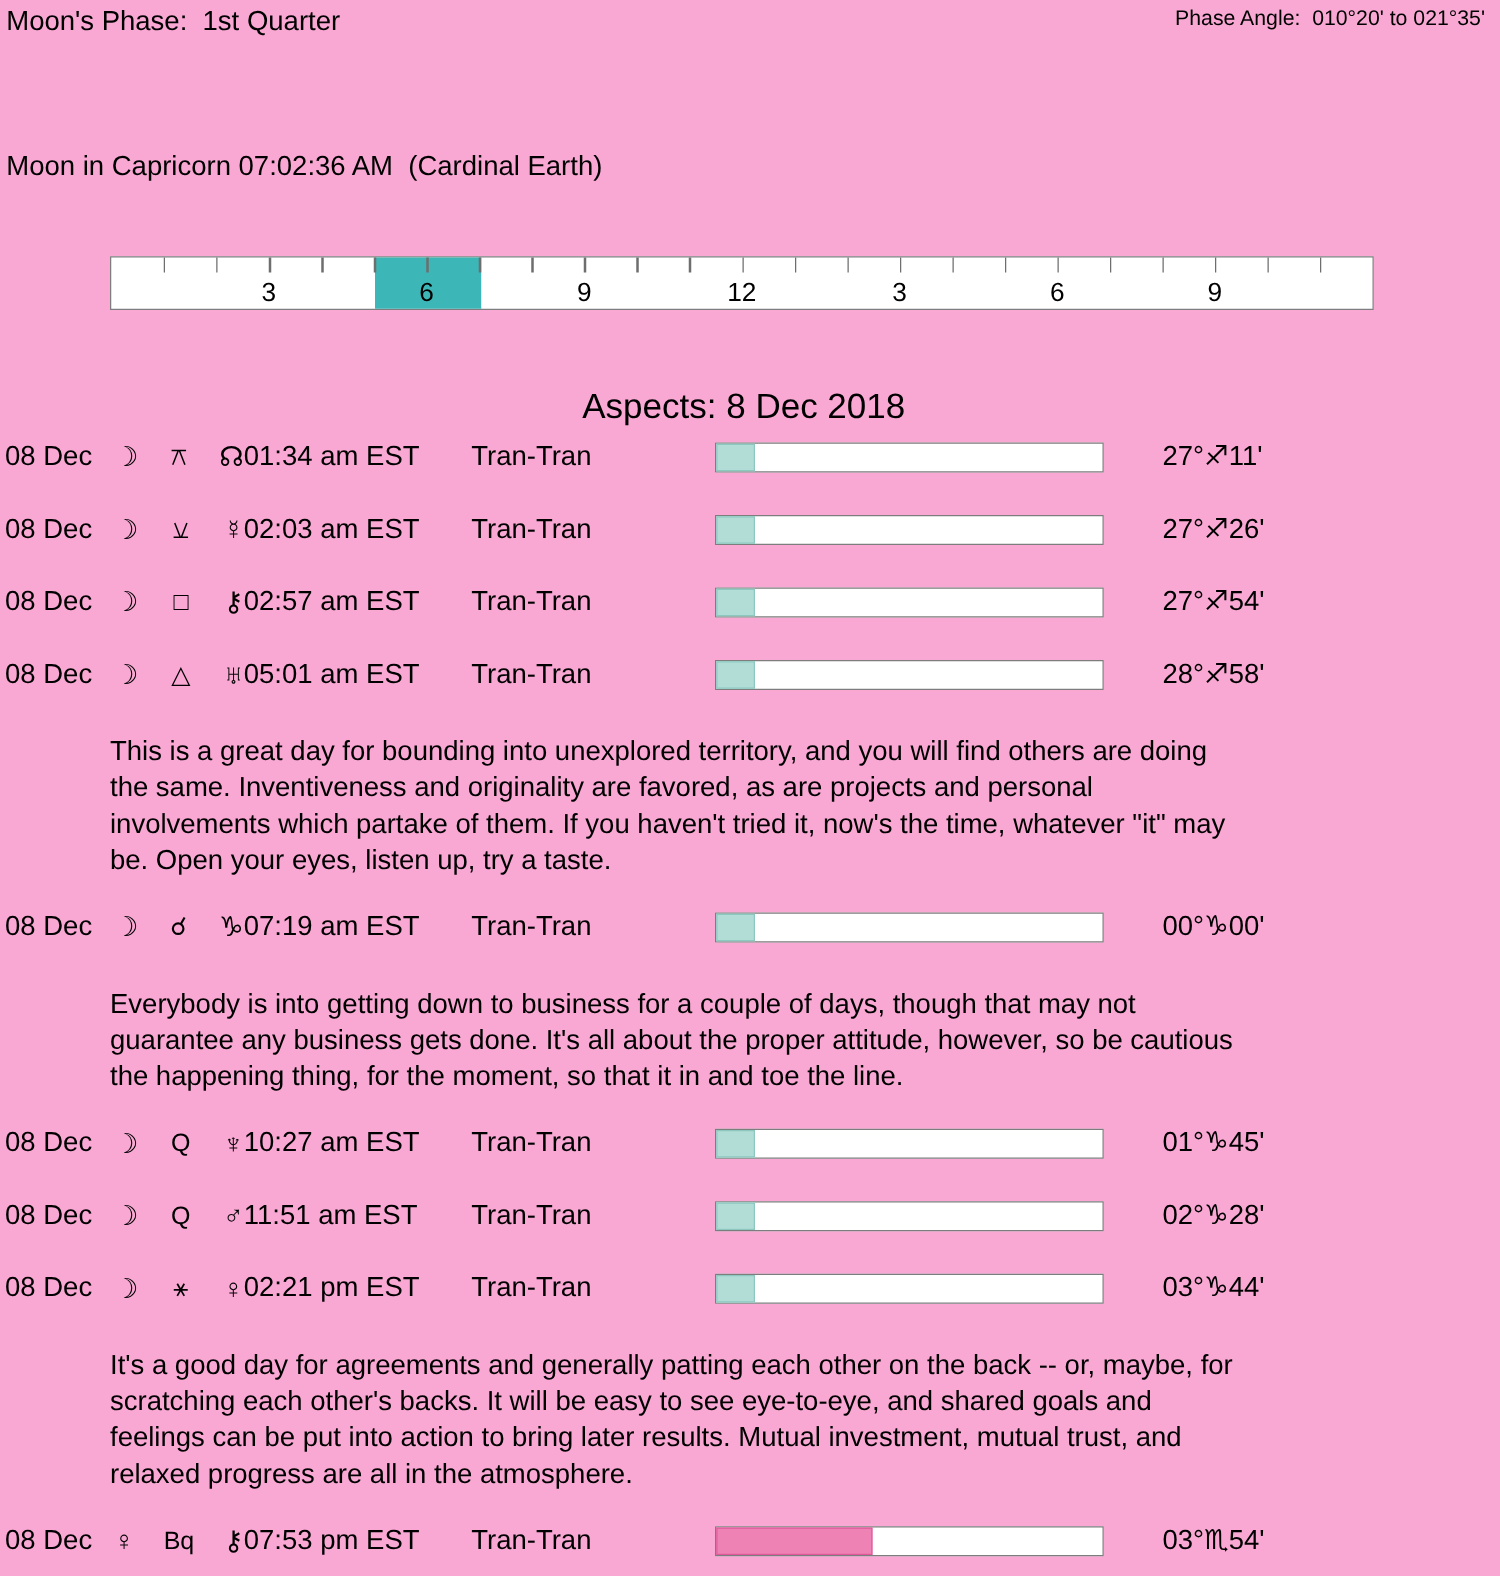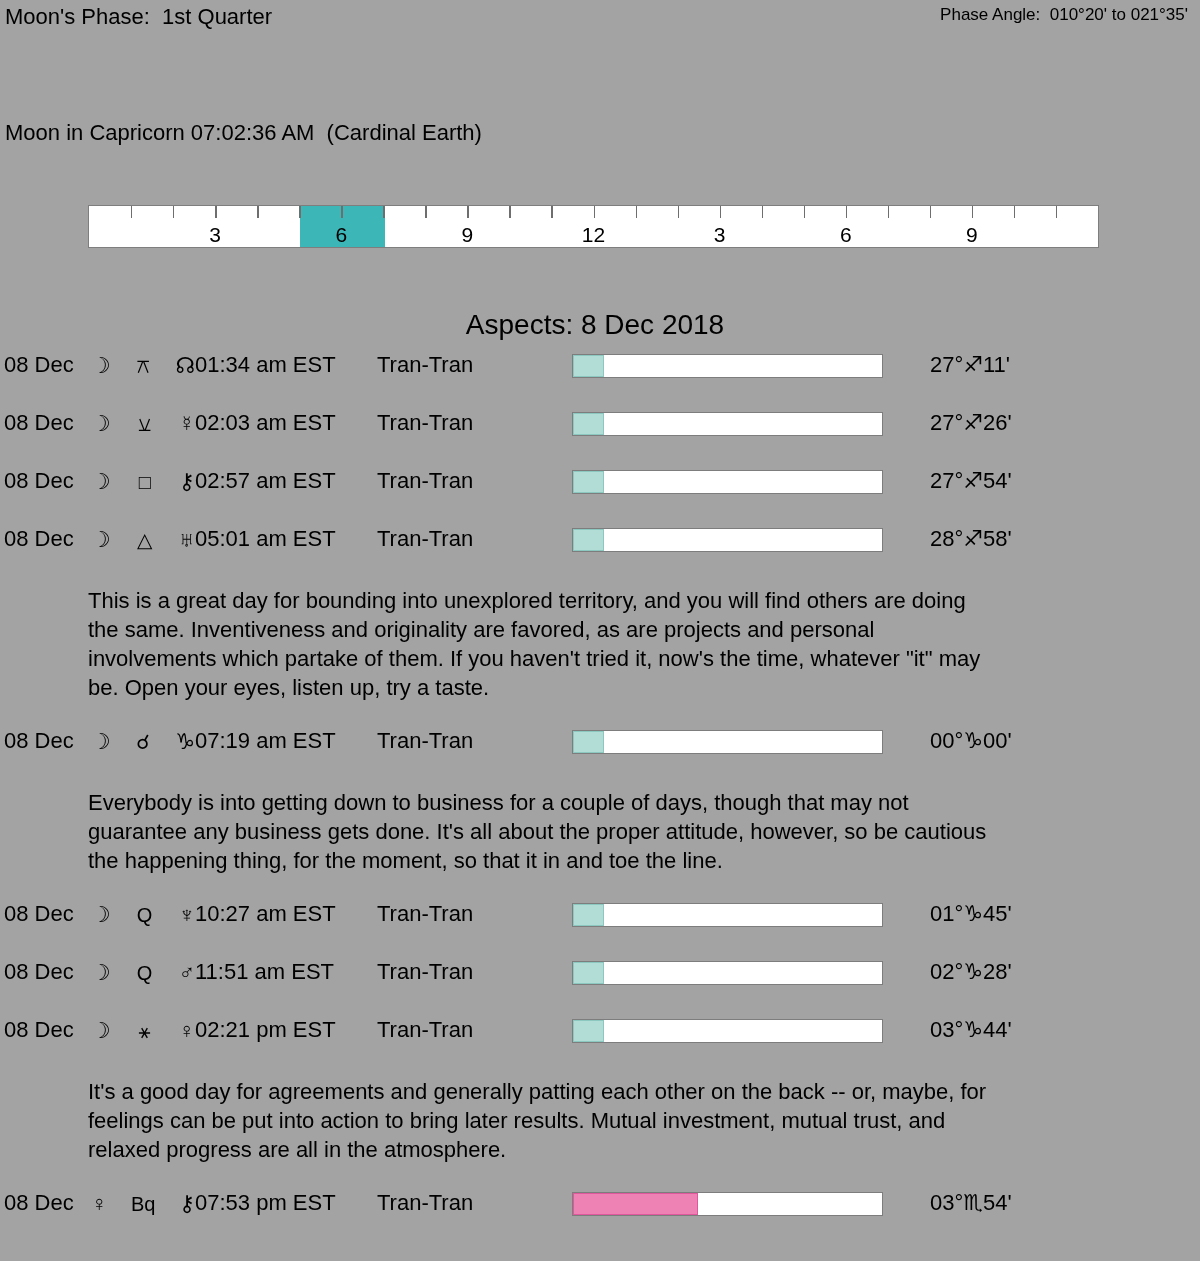--- a/index.html
+++ b/index.html
@@ -1,19 +1,19 @@
 <!DOCTYPE html>
 <html><head>
 <meta charset="utf-8">
 <style>
   html,body { margin:0; padding:0; background:#fff; }
   .page {
     position:relative; width:1200px; height:1261px; overflow:hidden;
     font-family:"Liberation Sans","DejaVu Sans",sans-serif;
-    color:#000; background:#a3a3a3;
+    color:#000; background:#f9a8d4;
   }
   .abs { position:absolute; white-space:pre; }
   .h-line { font-size:22px; left:5px; }
   .phase-angle { font-size:17px; top:5px; right:12px;text-align:center; }
 
   
   .ruler {
     position:absolute; left:88px; top:205px; width:1011px; height:43px;
     border:1.5px solid #7e7e7e; box-sizing:border-box; background:#fff;
   }
@@ -212,20 +212,21 @@
         </span>
         <span class="c col-time">02:21 pm EST</span>
         <span class="c col-type">Tran-Tran</span>
         <span class="bar">
           <span class="fill teal" style="width: 10%; background: rgb(178, 220, 214);"></span>
         </span>
         <span class="c col-deg">03°♑44'</span>
       </div>
       <div class="note">
         <div>It's a good day for agreements and generally patting each other on the back -- or, maybe, for</div>
+        <div>scratching each other's backs. It will be easy to see eye-to-eye, and shared goals and</div>
         <div>feelings can be put into action to bring later results. Mutual investment, mutual trust, and</div>
         <div>relaxed progress are all in the atmosphere.</div>
       </div>
       <div class="row">
         <span class="c col-date">08 Dec</span>
         <span class="col-syms">
           <span class="sym">♀</span>
           <span class="sym asp">Bq</span>
           <span class="sym">⚷</span>
         </span>

